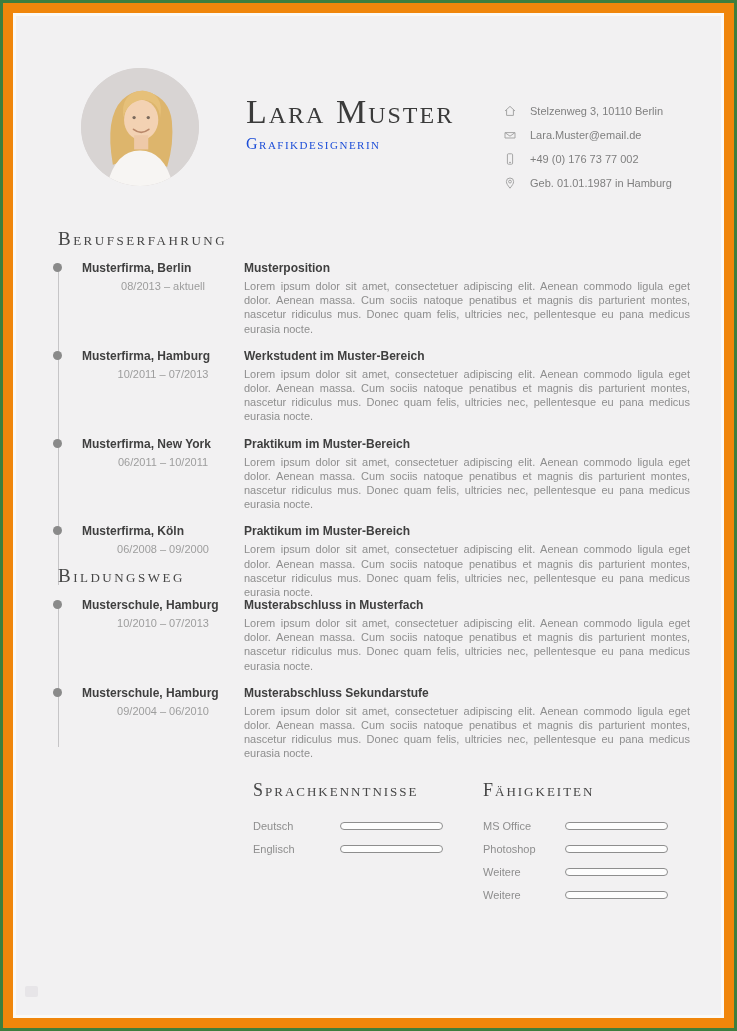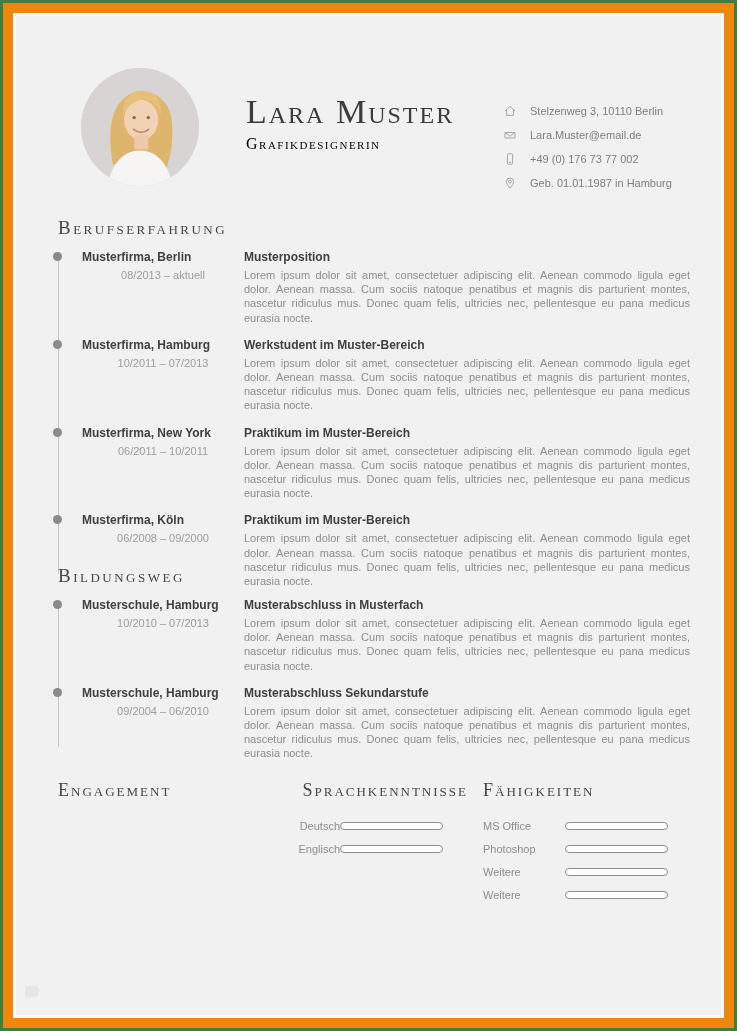--- a/index.html
+++ b/index.html
@@ -11,47 +11,47 @@
   .paper-edge{width:100%;height:100%;background:#fbf9f5;padding:3px;box-sizing:border-box;}
   .canvas{width:100%;height:100%;background:#f2f1f2;position:relative;overflow:hidden;}
 
   
   .photo{position:absolute;left:65px;top:52px;width:118px;height:118px;border-radius:50%;overflow:hidden;background:#d8d4d3;}
   .photo svg{display:block;width:100%;height:100%;}
   .name-block{position:absolute;left:230px;top:78px;}
   .name{font-family:"Liberation Serif",serif;font-variant:small-caps;font-weight:400;
         font-size:34px;letter-spacing:2px;color:#3b3b3b;margin:0;line-height:36px;}
   .subtitle{font-family:"Liberation Serif",serif;font-variant:small-caps;font-size:16px;
-        letter-spacing:1.5px;color:#000000;margin-top:5px;}
+        letter-spacing:1.5px;color:#1d4ed8;margin-top:5px;}
   .contact{position:absolute;left:487px;top:83px;}
   .contact-row{display:flex;align-items:center;height:24px;}
   .contact-icon{width:14px;height:14px;margin-right:13px;flex:0 0 auto;}
   .contact-icon svg{display:block;width:14px;height:14px;stroke:#a5a5a5;fill:none;stroke-width:1;}
   .contact-text{font-size:11px;color:#7f7f7f;}
 
   
   .section-title{font-family:"Liberation Serif",serif;font-variant:small-caps;font-weight:400;
         font-size:19px;letter-spacing:2.5px;color:#464646;margin:0 0 10px 4px;line-height:24px;}
   .xp-section{position:absolute;left:0;right:0;padding:0 31px 0 38px;box-sizing:border-box;}
-  #experience{top:200px;}
+  #experience{top:211px;}
   #education{top:548px;}
 
   .timeline{position:relative;}
   .timeline::before{content:"";position:absolute;left:3.5px;top:10px;bottom:14px;width:1px;background:#c6c5c7;}
   .entry{display:grid;grid-template-columns:28px 162px 1fr;margin-bottom:13px;min-height:62px;position:relative;}
   .dot{width:9px;height:9px;border-radius:50%;background:#8a8a8a;margin-top:2px;margin-left:-1px;}
   .company{font-size:12px;font-weight:bold;color:#3f3f3f;line-height:14px;}
   .period{font-size:11px;color:#9d9d9d;line-height:14px;margin-top:4px;text-align:center;}
   .role{font-size:12px;font-weight:bold;color:#3f3f3f;line-height:14px;margin-bottom:4px;}
   .desc{font-size:11px;color:#8e8e8e;line-height:14.2px;text-align:justify;margin:0;}
 
   
   .bottom-col{position:absolute;top:762px;}
   #engagement{left:42px;width:165px;}
-  #languages{left:237px;width:215px;text-align:right;}
+  #languages{left:237px;width:215px;}
   #skills{left:467px;width:212px;}
   .bottom-col .section-title{font-size:18px;letter-spacing:2px;margin-left:0;margin-bottom:12px;}
   .bullet-list{list-style:none;margin:0;padding:0;width:152px;}
   .bullet-list li{position:relative;padding-left:25px;font-size:11px;color:#8e8e8e;line-height:15px;margin-bottom:3px;}
   .bullet-list li::before{content:"";position:absolute;left:2px;top:5px;width:5px;height:5px;border-radius:50%;background:#8a8a8a;}
   .meter-row{display:flex;align-items:center;height:23px;}
   .meter-label{font-size:11px;color:#8e8e8e;flex:0 0 auto;}
   #languages .meter-label{width:87px;}
   #skills .meter-label{width:82px;}
   .meter{width:101px;height:6px;border:1px solid #8e8e8e;border-radius:5px;background:#fdfdfd;overflow:hidden;}
@@ -203,21 +203,20 @@
           <div>
             <div class="role">Musterabschluss Sekundarstufe</div>
             <p class="desc">Lorem ipsum dolor sit amet, consectetuer adipiscing elit. Aenean commodo ligula eget dolor. Aenean massa. Cum sociis natoque penatibus et magnis dis parturient montes, nascetur ridiculus mus. Donec quam felis, ultricies nec, pellentesque eu pana medicus eurasia nocte.</p>
           </div>
         </div>
 
       </div>
     </section>
 
     <section class="bottom-col" id="engagement">
-      <h2 class="section-title">Engagement</h2>
     </section>
 
     <section class="bottom-col" id="languages">
       <h2 class="section-title">Sprachkenntnisse</h2>
       <div class="meter-row">
         <span class="meter-label">Deutsch</span>
         <span class="meter"><span class="meter-fill" style="width: 100%;"></span></span>
       </div>
       <div class="meter-row">
         <span class="meter-label">Englisch</span>

